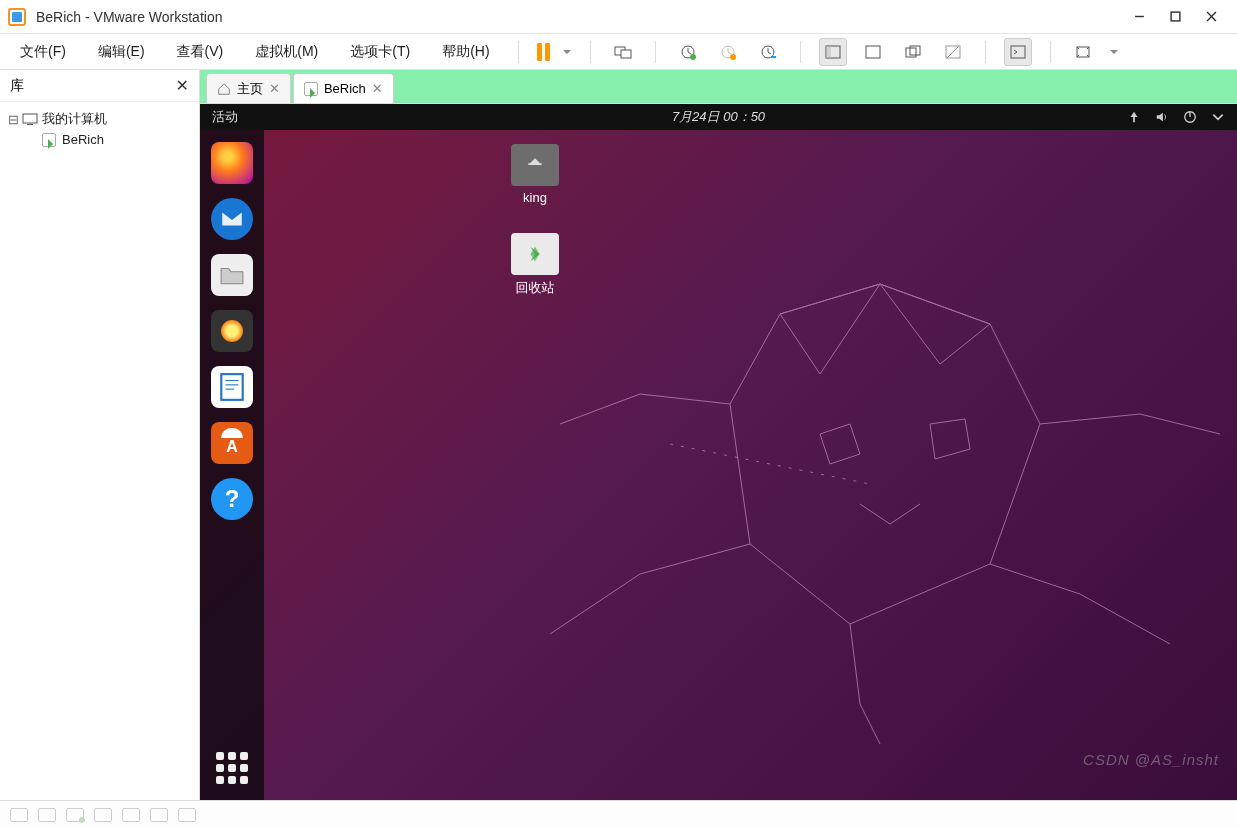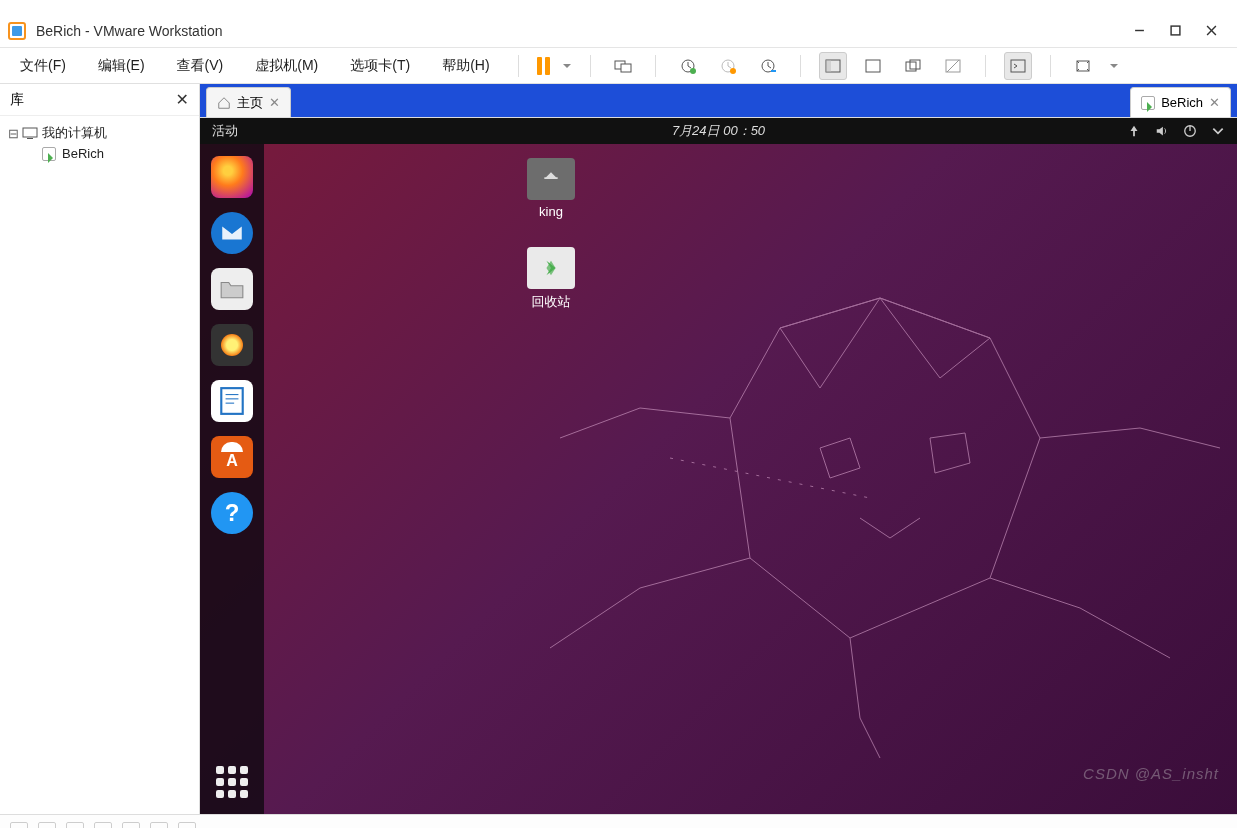--- a/index.html
+++ b/index.html
@@ -1,19 +1,19 @@
 <!DOCTYPE html>
 <html><head>
 <meta charset="utf-8">
 <style>
   * { box-sizing: border-box; margin: 0; padding: 0; font-family: "Microsoft YaHei", "Segoe UI", sans-serif; }
   body { width: 1237px; height: 828px; background: #fff; overflow: hidden; font-size: 13px; }
 
   
-  .titlebar { height: 34px; display: flex; align-items: center; padding: 0 8px; border-bottom: 1px solid #e5e5e5; margin-top: 14px; }
+  .titlebar { height: 34px; display: flex; align-items: center; padding: 0 8px; border-bottom: 1px solid #e5e5e5; }
   .titlebar .app-icon { width: 18px; height: 18px; margin-right: 10px; border: 2px solid #f7931e; border-radius: 3px; position: relative; }
   .titlebar .app-icon::after { content: ""; position: absolute; inset: 2px; background: #3d9ae8; border-radius: 1px; }
   .titlebar .title { font-size: 14px; color: #333; flex: 1; }
   .win-ctrl { width: 36px; height: 28px; display: flex; align-items: center; justify-content: center; color: #555; }
   .win-ctrl svg { width: 11px; height: 11px; }
 
   
   .menubar { height: 36px; display: flex; align-items: center; padding: 0 10px; border-bottom: 1px solid #e0e0e0; gap: 12px; }
   .menu-item { padding: 4px 10px; font-size: 14px; color: #222; cursor: default; }
   .menu-sep { width: 1px; height: 22px; background: #ddd; margin: 0 6px; }
@@ -36,21 +36,21 @@
   .tree { padding: 6px 4px; font-size: 13px; color: #222; }
   .tree-row { display: flex; align-items: center; gap: 4px; padding: 2px 4px; }
   .tree-row .exp { width: 10px; text-align: center; color: #666; }
   .tree-row .ico { width: 16px; height: 14px; display: inline-flex; align-items: center; justify-content: center; }
   .tree-child { margin-left: 38px; display: flex; align-items: center; gap: 6px; padding: 2px 0; }
   .vm-running-icon { width: 14px; height: 14px; background: #fff; border: 1px solid #aaa; border-radius: 2px; position: relative; display:inline-block;}
   .vm-running-icon::after { content: ""; position: absolute; right: -3px; bottom: -3px; border: 5px solid transparent; border-left-color: #4caf50; }
 
   
   .main { flex: 1; display: flex; flex-direction: column; background: #f9f9f9; }
-  .tabs { height: 34px; display: flex; align-items: flex-end; padding: 0 6px; border-bottom: 1px solid #ddd; gap: 2px; background: #1d4ed8; justify-content: space-between; }
+  .tabs { height: 34px; display: flex; align-items: flex-end; padding: 0 6px; border-bottom: 1px solid #ddd; gap: 2px; background: #86efac; }
   .tab { height: 30px; display: flex; align-items: center; gap: 6px; padding: 0 10px; border: 1px solid #ccc; border-bottom: none; border-radius: 4px 4px 0 0; font-size: 13px; background: #f5f5f5; }
   .tab.active { background: #fff; }
   .tab .tclose { color: #888; font-size: 13px; }
   .home-icon { width: 14px; height: 14px; }
 
   .vm-screen { flex: 1; background: linear-gradient(135deg, #7a1a3a 0%, #561a50 45%, #3a0d3a 100%); position: relative; overflow: hidden; }
 
   
   .utop { position: absolute; top: 0; left: 0; right: 0; height: 26px; background: #111; color: #ddd; display: flex; align-items: center; font-size: 13px; padding: 0 12px; }
   .utop .center { position: absolute; left: 50%; transform: translateX(-50%); font-style: italic; }
@@ -305,21 +305,21 @@
             <span></span>
             <span></span>
             <span></span>
             <span></span>
             <span></span>
             <span></span>
             <span></span>
           </div>
       </div>
 
-      <div class="desk" style="left:316px;">
+      <div class="desk" style="left:300px;">
         <div class="desk-item">
           <div class="folder">
               <svg viewBox="0 0 24 24">
                 <path d="M4 10h16v2H4zM12 4l-6 6h12z"></path>
               </svg>
             </div>
           <div>king</div>
         </div>
         <div class="desk-item">
           <div class="trash">

